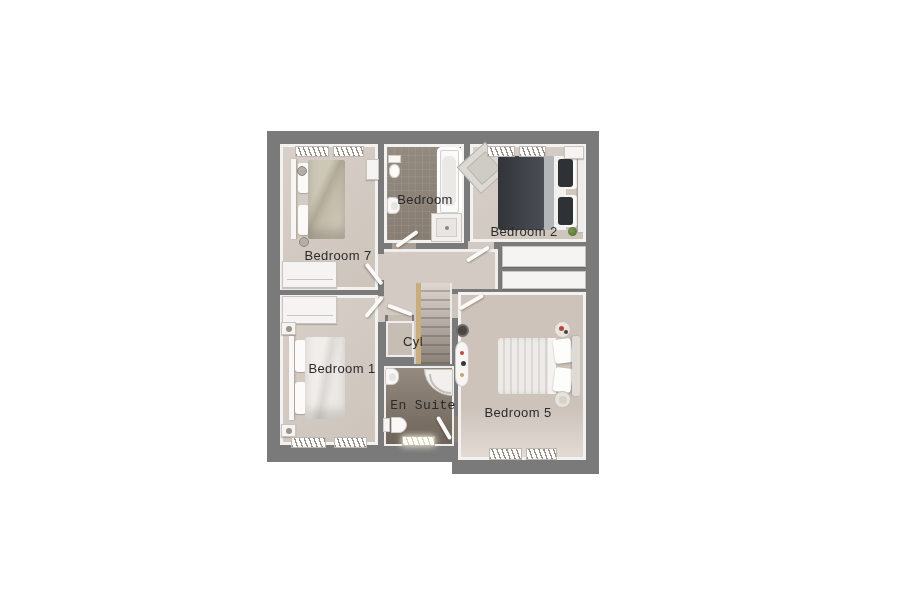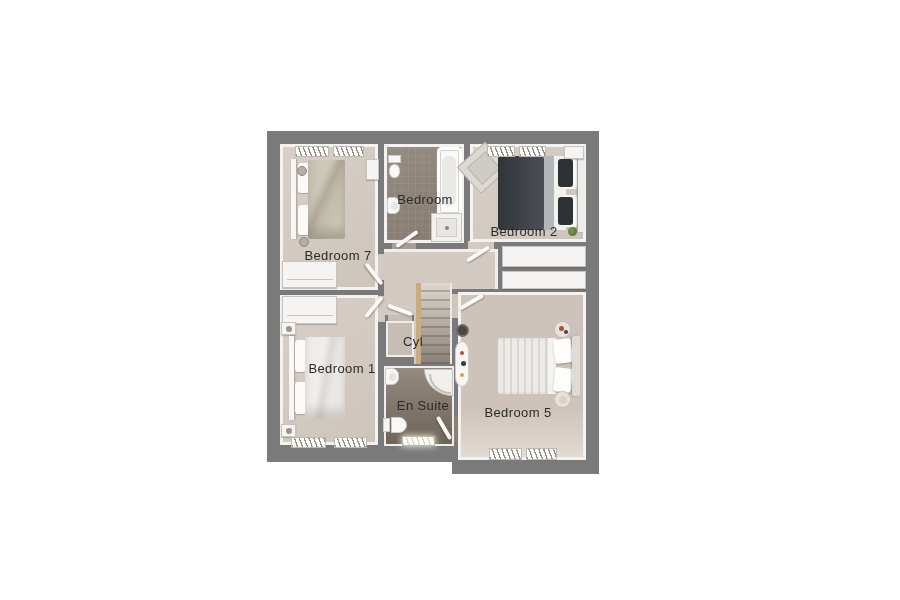--- a/index.html
+++ b/index.html
@@ -176,16 +176,16 @@
   <div class="leaf" style="left:465px;top:252px;width:26px;transform:rotate(-32deg);"></div>
   <div class="leaf" style="left:458px;top:300px;width:27px;transform:rotate(-30deg);"></div>
   <div class="leaf" style="left:431px;top:426px;width:26px;transform:rotate(60deg);"></div>
   <div class="leaf" style="left:387px;top:308px;width:26px;transform:rotate(20deg);"></div>
 
   <div class="rlabel" style="left:425px;top:199px;">Bedroom</div>
   <div class="rlabel" style="left:524px;top:231px;">Bedroom 2</div>
   <div class="rlabel" style="left:338px;top:255px;">Bedroom 7</div>
   <div class="rlabel" style="left:403px;top:341px;margin-left:10px;">Cyl</div>
   <div class="rlabel" style="left:342px;top:368px;">Bedroom 1</div>
-  <div class="rlabel" style="left:423px;top:405px;">En Suite</div>
+  <div class="rlabel" style="left:423px;top:405px;font-family:Liberation Mono, monospace;">En Suite</div>
   <div class="rlabel" style="left:518px;top:412px;">Bedroom 5</div>
 
 </div>
 
 </body></html>

